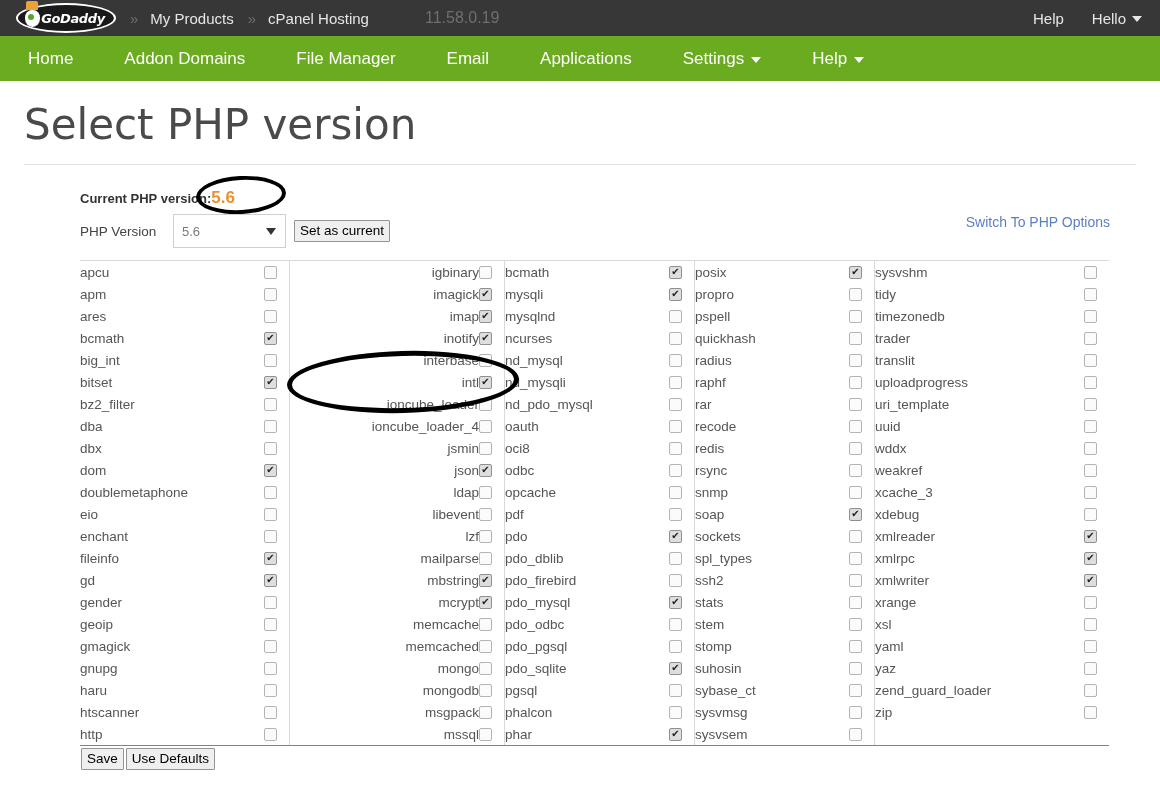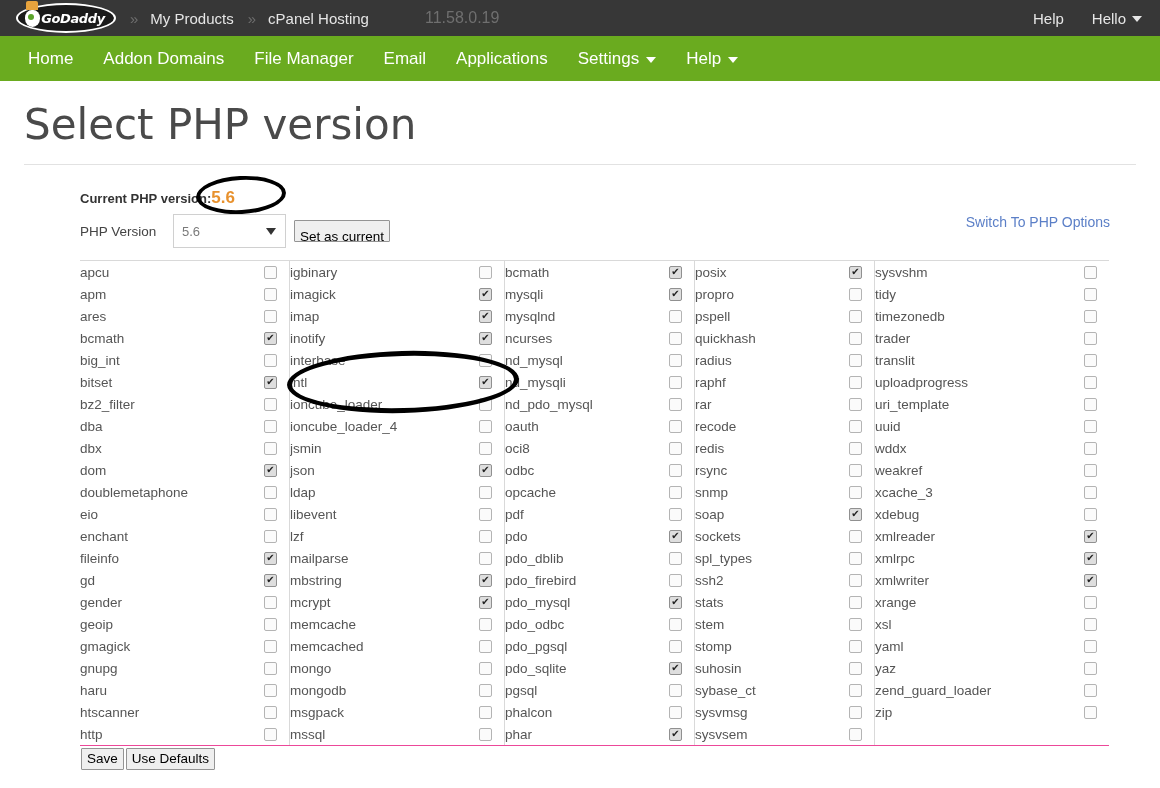--- a/index.html
+++ b/index.html
@@ -83,20 +83,21 @@
     position: relative; top: 1px;
   }
 
   
   #navbar {
     position: absolute; left: 0; top: 36px;
     width: 1160px; height: 45px;
     background: #6aab1f;
     display: flex; align-items: center;
     padding-left: 28px;
+    gap: 21px;
   }
   .nav-item {
     color: #ffffff; font-size: 17px;
     margin-right: 30px;
     display: flex; align-items: center; gap: 7px;
     white-space: nowrap;
   }
   .caret-down-w {
     display: inline-block;
     width: 0; height: 0;
@@ -159,21 +160,21 @@
   #ver-select .sel-caret {
     position: absolute; right: 9px; top: 13px;
     width: 0; height: 0;
     border-left: 5px solid transparent;
     border-right: 5px solid transparent;
     border-top: 7px solid #333333;
   }
   #set-current-btn {
     height: 22px;
     margin-left: 8px;
-    padding: 6px 5px;
+    padding: 0 5px;
     font-size: 13.5px;
     font-family: "Liberation Sans", sans-serif;
     color: #000000;
     background: #efefef;
     border: 1px solid #949494;
     border-radius: 1px;
     line-height: 20px;
     white-space: nowrap;
   }
 
@@ -190,21 +191,21 @@
     border-top: 1px solid #d9d9d9;
     border-bottom: 1px solid #ec4899;
     display: flex;
   }
   .ext-col {
     border-right: 1px solid #d9d9d9;
     padding: 0;
   }
   .ext-col:last-child { border-right: none; }
   .ext-col.c1 { width: 210px; }
-  .ext-col.c2 { width: 215px; }
+  .ext-col.c2 { width: 215px; text-align: right; }
   .ext-col.c3 { width: 190px; }
   .ext-col.c4 { width: 180px; }
   .ext-col.c5 { width: 234px; }
   .ext-row {
     height: 22px;
     display: flex; align-items: center;
     padding: 0 12px 0 0;
   }
   .ext-name {
     font-size: 13.5px; color: #555555;

